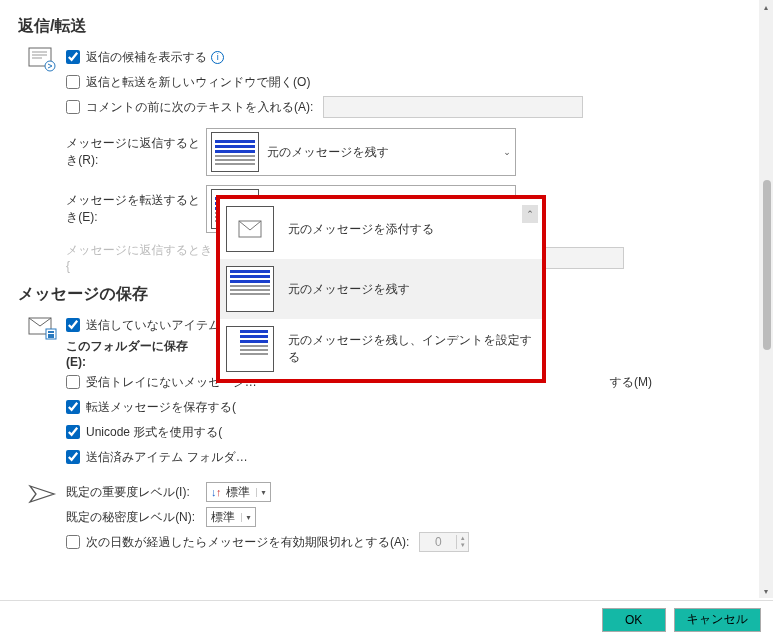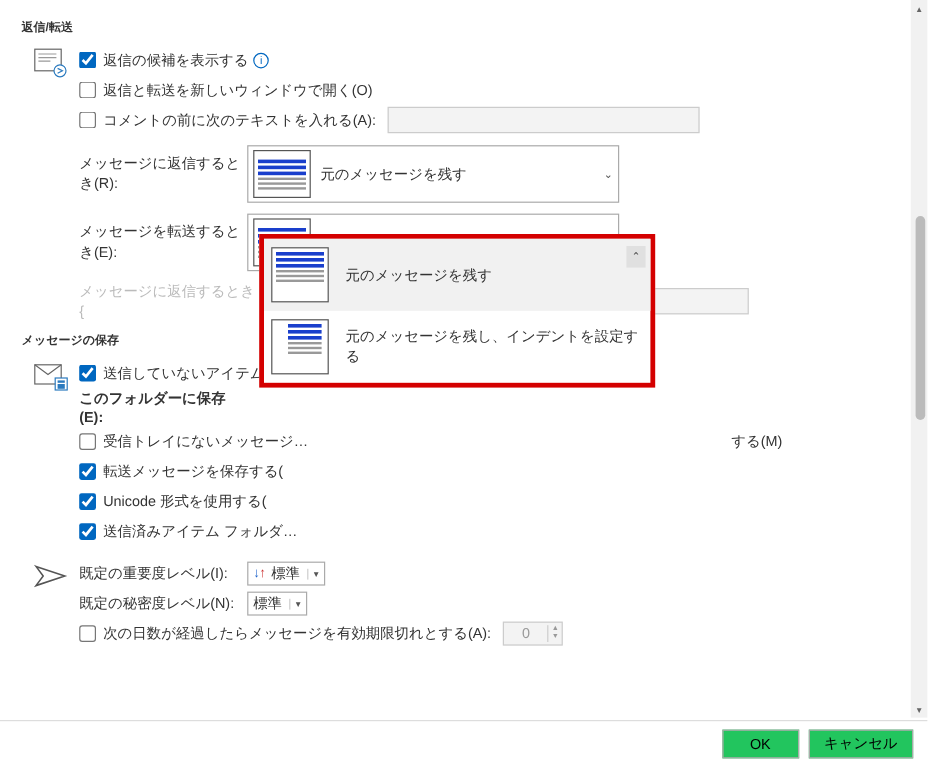--- a/index.html
+++ b/index.html
@@ -13,21 +13,21 @@
     height: 638px;
     position: relative;
     overflow: hidden;
   }
   .content {
     padding: 10px 18px 10px 18px;
     width: 750px;
   }
   .section-title {
     font-weight: bold;
-    font-size: 10px;
+    font-size: 16px;
     margin-top: 6px;
     margin-bottom: 8px;
     color: #333;
   }
   .section-body {
     display: flex;
     margin-bottom: 10px;
   }
   .section-icon-col {
     width: 48px;
@@ -222,21 +222,21 @@
     display: flex;
     justify-content: flex-end;
     align-items: center;
     padding-right: 12px;
     background: #fff;
   }
   .footer button {
     height: 24px;
     min-width: 64px;
     margin-left: 8px;
-    background: #22c55e;
+    background: #14b8a6;
     border: 1px solid #aaa;
     font-size: 12px;
     padding: 0 12px;
     cursor: pointer;
   }
   
   .scrollbar-v {
     position: absolute;
     right: 0; top: 0;
     width: 14px;
@@ -413,20 +413,29 @@
             </span>
         </div>
       </div>
     </div>
   </div>
 
 </div>
 
 <div class="dropdown-popup">
   <div class="dd-scroll">⌃</div>
+  <div class="dd-item">
+    <div class="thumb envelope">
+      <svg viewBox="0 0 24 18">
+          <rect x="1" y="1" width="22" height="16" fill="#fff" stroke="#777"></rect>
+          <path d="M1 1 L12 10 L23 1" fill="none" stroke="#777"></path>
+        </svg>
+    </div>
+    <span class="dd-text">元のメッセージを添付する</span>
+  </div>
   <div class="dd-item hover">
     <div class="thumb">
       <div class="bar-blue"></div>
         <div class="bar-blue"></div>
         <div class="bar-blue"></div>
       <div class="bar-grey"></div>
         <div class="bar-grey"></div>
         <div class="bar-grey"></div>
     </div>
     <span class="dd-text">元のメッセージを残す</span>

